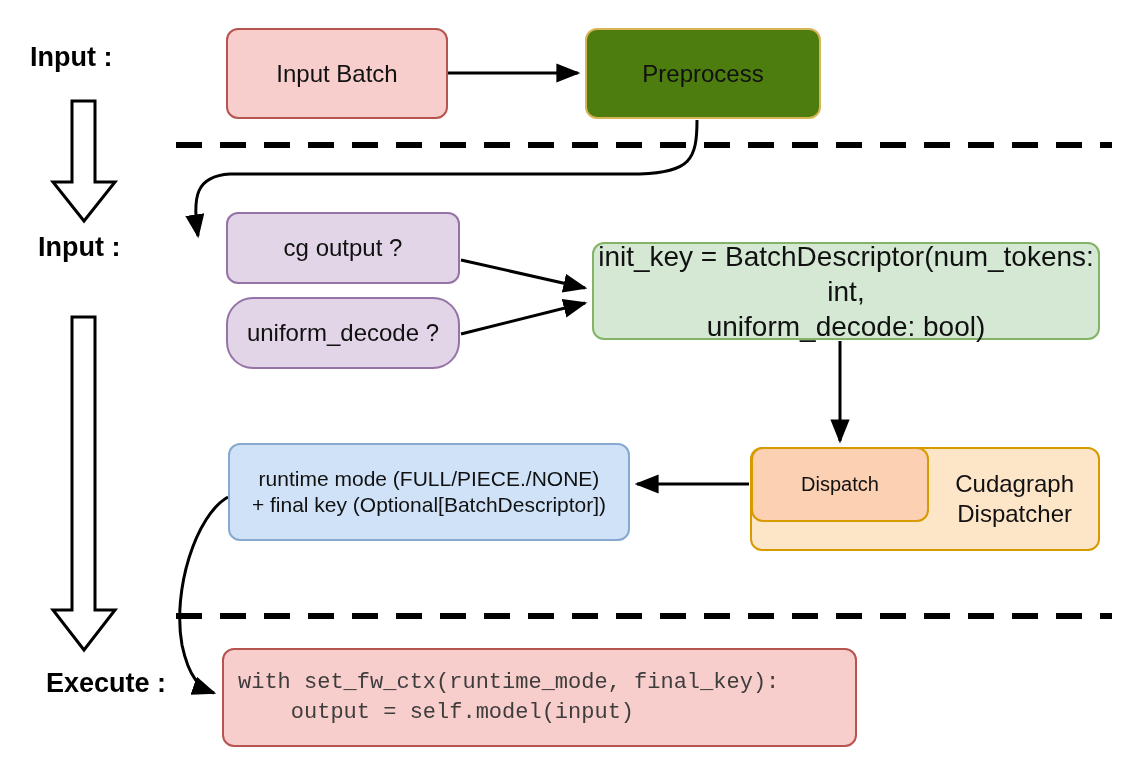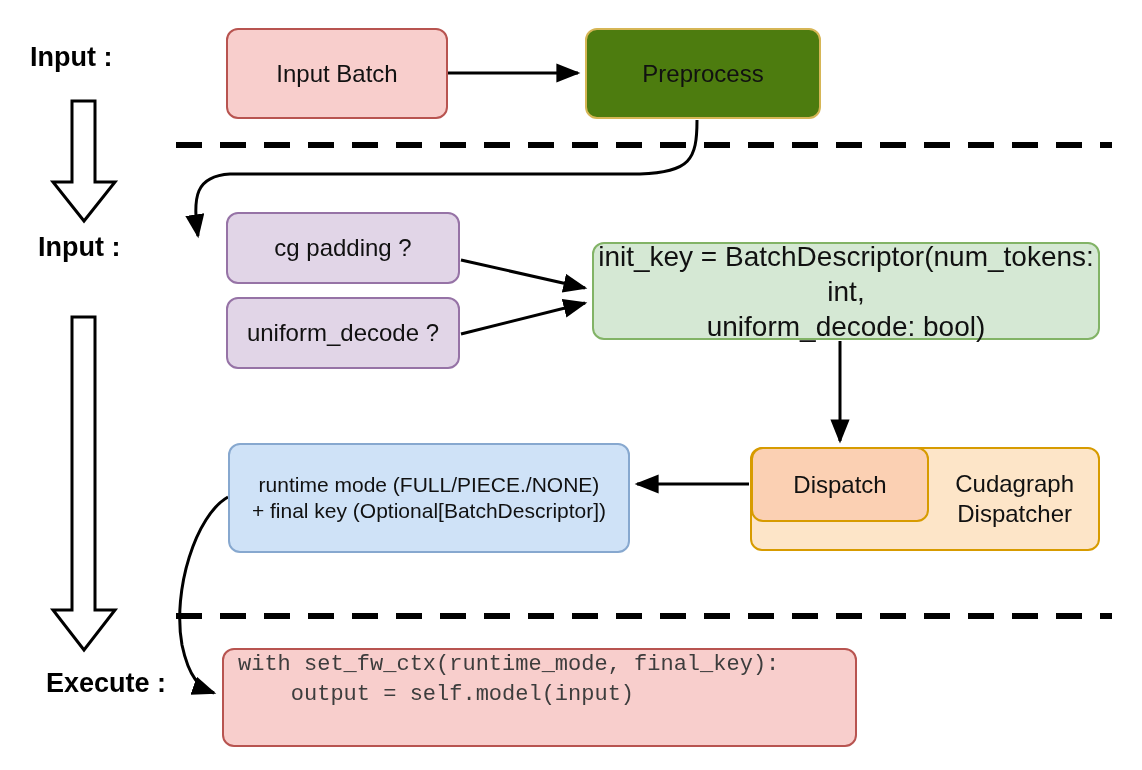--- a/index.html
+++ b/index.html
@@ -57,51 +57,52 @@
   }
   #n-cg-padding {
     left: 226px; top: 212px; width: 234px; height: 72px;
     background: #e1d5e7; border-color: #9673a6;
     font-size: 24px;
   }
   #n-uniform-decode {
     left: 226px; top: 297px; width: 234px; height: 72px;
     background: #e1d5e7; border-color: #9673a6;
     font-size: 24px;
+    border-radius: 27px;
   }
   #n-init-key {
     left: 592px; top: 242px; width: 508px; height: 98px;
     background: #d5e8d4; border-color: #82b366;
     font-size: 28px;
   }
   #n-cudagraph-dispatcher {
     left: 750px; top: 447px; width: 350px; height: 104px;
     background: #fde5c8; border-color: #d79b00;
     font-size: 24px;
     justify-content: flex-end;
     padding-right: 24px;
   }
   #n-dispatch {
     left: 751px; top: 447px; width: 178px; height: 75px;
     background: #fbd0b3; border-color: #d79b00;
-    font-size: 24px;
+    font-size: 20px;
   }
   #n-runtime-mode {
-    left: 228px; top: 443px; width: 402px; height: 110px;
+    left: 228px; top: 443px; width: 402px; height: 98px;
     background: #cfe2f7; border-color: #87a8cf;
     font-size: 21px;
   }
   #n-code {
     left: 222px; top: 648px; width: 635px; height: 99px;
     background: #f8cecc; border-color: #b85450;
     font-family: "Liberation Mono", monospace;
     font-size: 22px;
     color: #3d3d3d;
     justify-content: flex-start;
-    align-items: flex-start;
+    align-items: center;
     padding-left: 14px;
     text-align: left;
   }
   #n-code .code-text {
     white-space: pre;
     line-height: 1.35;
   }
   #l-input  { left: 30px; top: 42px; }
   #l-plan   { left: 38px; top: 232px; }
   #l-exec   { left: 10px; top: 668px; margin-left: 36px; }
@@ -141,21 +142,21 @@
   </svg>
 
   <div class="stage-label" id="l-input">Input :</div>
   <div class="stage-label" id="l-plan">Input :</div>
   <div class="stage-label" id="l-exec">Execute :</div>
 
   <div class="node" id="n-input-batch">Input Batch</div>
 
   <div class="node" id="n-preprocess">Preprocess</div>
 
-  <div class="node" id="n-cg-padding">cg padding ?</div>
+  <div class="node" id="n-cg-padding">cg output ?</div>
 
   <div class="node" id="n-uniform-decode">uniform_decode ?</div>
 
   <div class="node" id="n-init-key">init_key = BatchDescriptor(num_tokens: int,
 uniform_decode: bool)</div>
 
   <div class="node" id="n-cudagraph-dispatcher">Cudagraph
 Dispatcher</div>
 
   <div class="node" id="n-dispatch">Dispatch</div>

